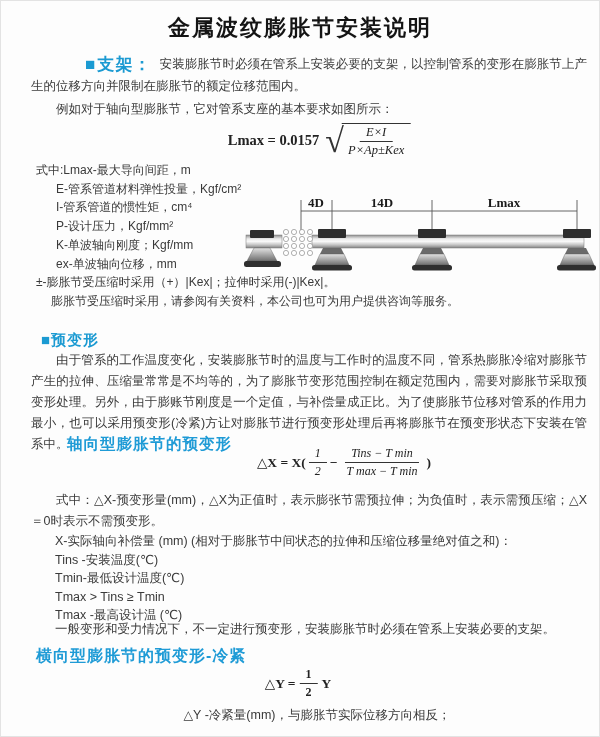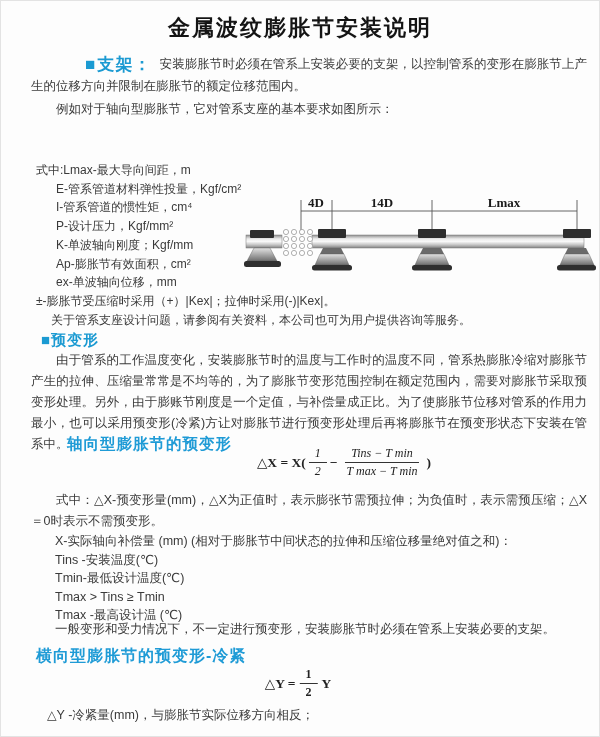--- a/index.html
+++ b/index.html
@@ -55,49 +55,56 @@
   .defs .d1{padding-left:20px;}
   .defs .d-half{padding-left:15px;}
 
   
   .block2{position:absolute;top:349px;left:30px;width:556px;}
   .block2 .para{line-height:21px;text-indent:2em;}
   .block3{position:absolute;top:489px;left:30px;width:556px;}
   .block3 .para{line-height:21px;text-indent:2em;}
   .list2{position:absolute;top:531px;left:54px;width:540px;font-size:12.5px;line-height:18.5px;}
   .closing{position:absolute;top:620px;left:54px;width:540px;font-size:12.5px;}
-  .lastline{position:absolute;top:706px;left:46px;width:540px;font-size:12.5px;}
+  .lastline{position:absolute;top:706px;left:46px;width:540px;font-size:12.5px;text-align:center;}
 
   
   .diagram{position:absolute;top:190px;left:243px;width:352px;height:100px;}
   .dim-label{font-family:"Liberation Serif","DejaVu Serif",serif;font-weight:bold;font-size:13px;fill:#1a1a1a;}
 </style>
 </head>
 <body>
 
 <div class="page">
 
   <h1 class="title">金属波纹膨胀节安装说明</h1>
 
   <div class="block1">
     <p class="para p-intro"><span class="sec-head"><span class="sq">■</span><span>支架：</span></span><span>安装膨胀节时必须在管系上安装必要的支架，以控制管系的变形在膨胀节上产生的位移方向并限制在膨胀节的额定位移范围内。</span></p>
     <p class="para p-example">例如对于轴向型膨胀节，它对管系支座的基本要求如图所示：</p>
   </div>
 
+  <div class="formula f1">
+    <span class="flhs">Lmax = 0.0157</span>
+    <span class="radical">√</span>
+    <span class="frac under-radical">
+      <span class="num">E×I</span>
+      <span class="den">P×Ap±Kex</span>
+    </span>
+  </div>
 
   <div class="defs">
     <div>式中:Lmax-最大导向间距，m</div>
     <div class="d1">E-管系管道材料弹性投量，Kgf/cm²</div>
     <div class="d1">I-管系管道的惯性矩，cm⁴</div>
     <div class="d1">P-设计压力，Kgf/mm²</div>
     <div class="d1">K-单波轴向刚度；Kgf/mm</div>
-    <div class="d1">Ap-膨胀节有效面积，cm²</div>
     <div class="d1">ex-单波轴向位移，mm</div>
     <div>±-膨胀节受压缩时采用（+）|Kex|；拉伸时采用(-)|Kex|。</div>
-    <div class="d-half">关于管系支座设计问题，请参阅有关资料，本公司也可为用户提供咨询等服务。</div>
+    <div class="d-half">膨胀节受压缩时采用，请参阅有关资料，本公司也可为用户提供咨询等服务。</div>
   </div>
 
   <svg class="diagram" viewBox="0 0 352 100" xmlns="http://www.w3.org/2000/svg">
     <defs>
       <linearGradient id="pipeGrad" x1="0" y1="0" x2="0" y2="1">
         <stop offset="0" stop-color="#8f8f8f"></stop>
           <stop offset="0.3" stop-color="#ececec"></stop>
         <stop offset="0.5" stop-color="#f8f8f8"></stop>
           <stop offset="0.75" stop-color="#c6c6c6"></stop>
         <stop offset="1" stop-color="#838383"></stop>

